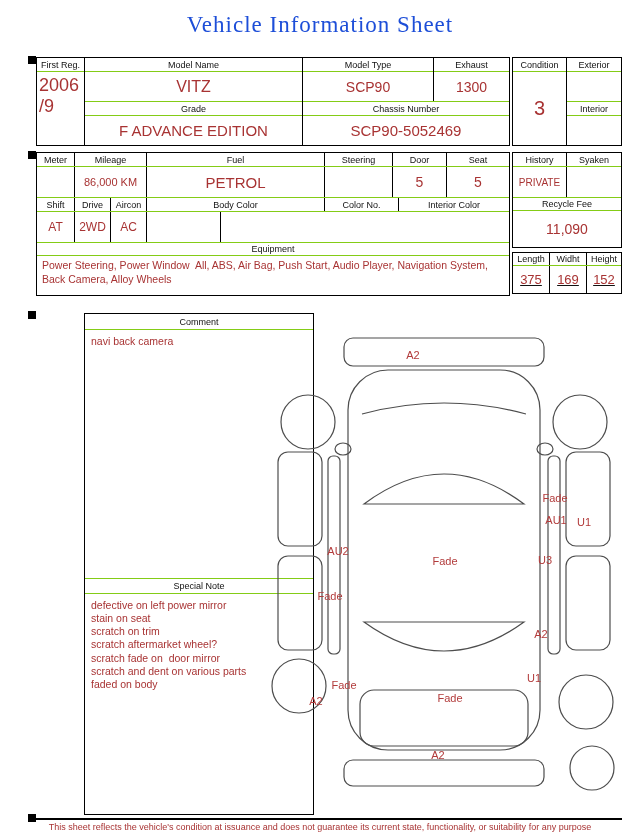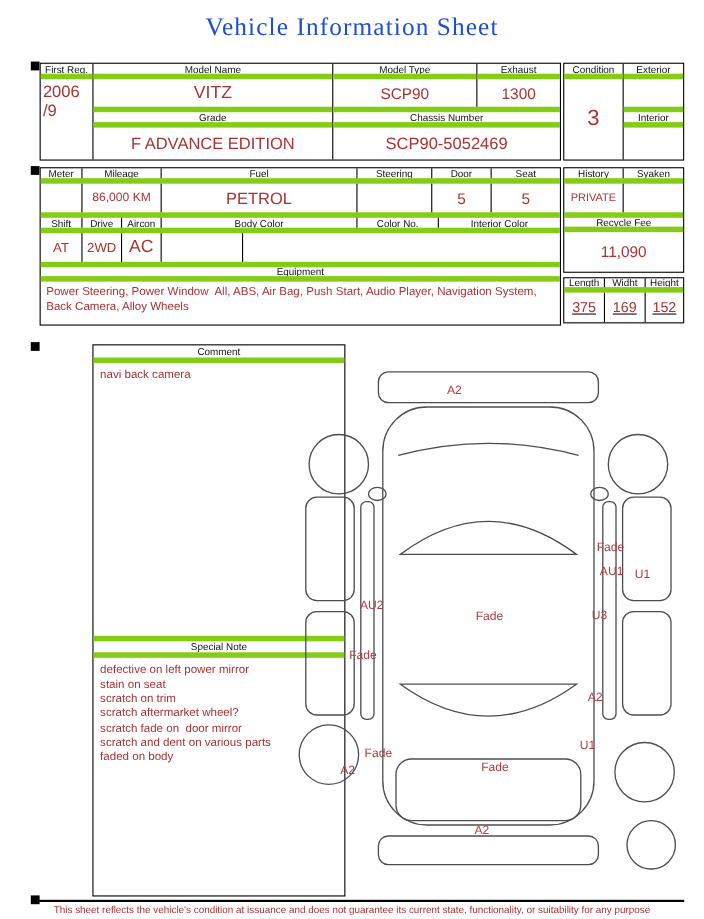--- a/index.html
+++ b/index.html
@@ -6,21 +6,21 @@
   .page{position:relative;width:640px;height:835px;background:#fff;
         font-family:"Liberation Sans",sans-serif;color:#111;overflow:hidden;}
   .title{position:absolute;top:12px;left:0;width:640px;text-align:center;
          font-family:"Liberation Serif",serif;font-size:23px;color:#1d4ed8;letter-spacing:1px;}
   .mark{position:absolute;width:8px;height:8px;background:#000;}
   .tbl{position:absolute;border:1px solid #000;box-sizing:border-box;background:#fff;}
   .row{display:flex;box-sizing:border-box;}
   .cell{box-sizing:border-box;display:flex;align-items:center;justify-content:center;overflow:hidden;}
   .col{display:flex;flex-direction:column;box-sizing:border-box;}
   .br{border-right:1px solid #000;}
-  .bb{border-bottom:5px solid #84cc16;}
+  .bb{border-bottom:1px solid #84cc16;}
   .lbl{font-size:9px;color:#111;}
   .val{color:#a83333;}
   .pre{white-space:pre-wrap;}
   
   .cpanel{display:flex;flex-direction:column;margin-left:48px;}
   .chead{height:16px;flex:0 0 16px;}
   .cbody{flex:0 0 238px;padding:5px 6px;font-size:10.5px;color:#a83333;
          display:block;text-align:left;}
   .snhead{height:15px;flex:0 0 15px;}
   .snbody{flex:1;padding:5px 6px;font-size:10.5px;line-height:1.25;color:#a83333;
@@ -41,21 +41,21 @@
   <div class="title">Vehicle Information Sheet</div>
 
   <div class="mark" style="left:28px;top:56px;"></div>
   <div class="mark" style="left:28px;top:151px;"></div>
   <div class="mark" style="left:28px;top:311px;"></div>
   <div class="mark" style="left:28px;top:814px;"></div>
 
   <div class="tbl row" style="left:36px;top:57px;width:474px;height:89px;">
     <div class="col br" style="width:48px;">
       <div class="cell lbl bb" style="height:14px;">First Reg.</div>
-      <div class="cell val pre" style="flex:1;font-size:15px;justify-content:flex-start;align-items:flex-start;padding:3px 2px;line-height:1.15;">2006
+      <div class="cell val pre" style="flex:1;font-size:18px;justify-content:flex-start;align-items:flex-start;padding:3px 2px;line-height:1.15;">2006
 /9</div>
     </div>
     <div class="col br" style="width:218px;">
       <div class="cell lbl bb" style="height:14px;">Model Name</div>
       <div class="cell val bb" style="height:30px;font-size:16px;">VITZ</div>
       <div class="cell lbl bb" style="height:14px;">Grade</div>
       <div class="cell val" style="flex:1;font-size:15px;">F ADVANCE EDITION</div>
     </div>
     <div class="col" style="flex:1;">
       <div class="row bb" style="height:44px;">
@@ -109,21 +109,21 @@
       <div class="cell lbl br" style="width:38px;">Shift</div>
       <div class="cell lbl br" style="width:36px;">Drive</div>
       <div class="cell lbl br" style="width:36px;">Aircon</div>
       <div class="cell lbl br" style="width:178px;">Body Color</div>
       <div class="cell lbl br" style="width:74px;">Color No.</div>
       <div class="cell lbl" style="flex:1;">Interior Color</div>
     </div>
     <div class="row bb" style="height:31px;flex:0 0 31px;">
       <div class="cell val br" style="width:38px;font-size:12px;">AT</div>
       <div class="cell val br" style="width:36px;font-size:12px;">2WD</div>
-      <div class="cell val br" style="width:36px;font-size:16px;">AC</div>
+      <div class="cell val br" style="width:36px;font-size:12px;">AC</div>
       <div class="cell val br" style="width:74px;"></div>
       <div class="cell val" style="flex:1;"></div>
     </div>
     <div class="cell lbl bb" style="height:13px;flex:0 0 13px;">Equipment</div>
     <div class="val pre" style="flex:1;padding:2px 5px;font-size:10.5px;line-height:1.35;">Power Steering, Power Window  All, ABS, Air Bag, Push Start, Audio Player, Navigation System, Back Camera, Alloy Wheels</div>
   </div>
 
   <div class="tbl" style="left:512px;top:152px;width:110px;height:96px;display:flex;flex-direction:column;">
     <div class="row bb" style="height:14px;flex:0 0 14px;">
       <div class="cell lbl br" style="width:54px;">History</div>

